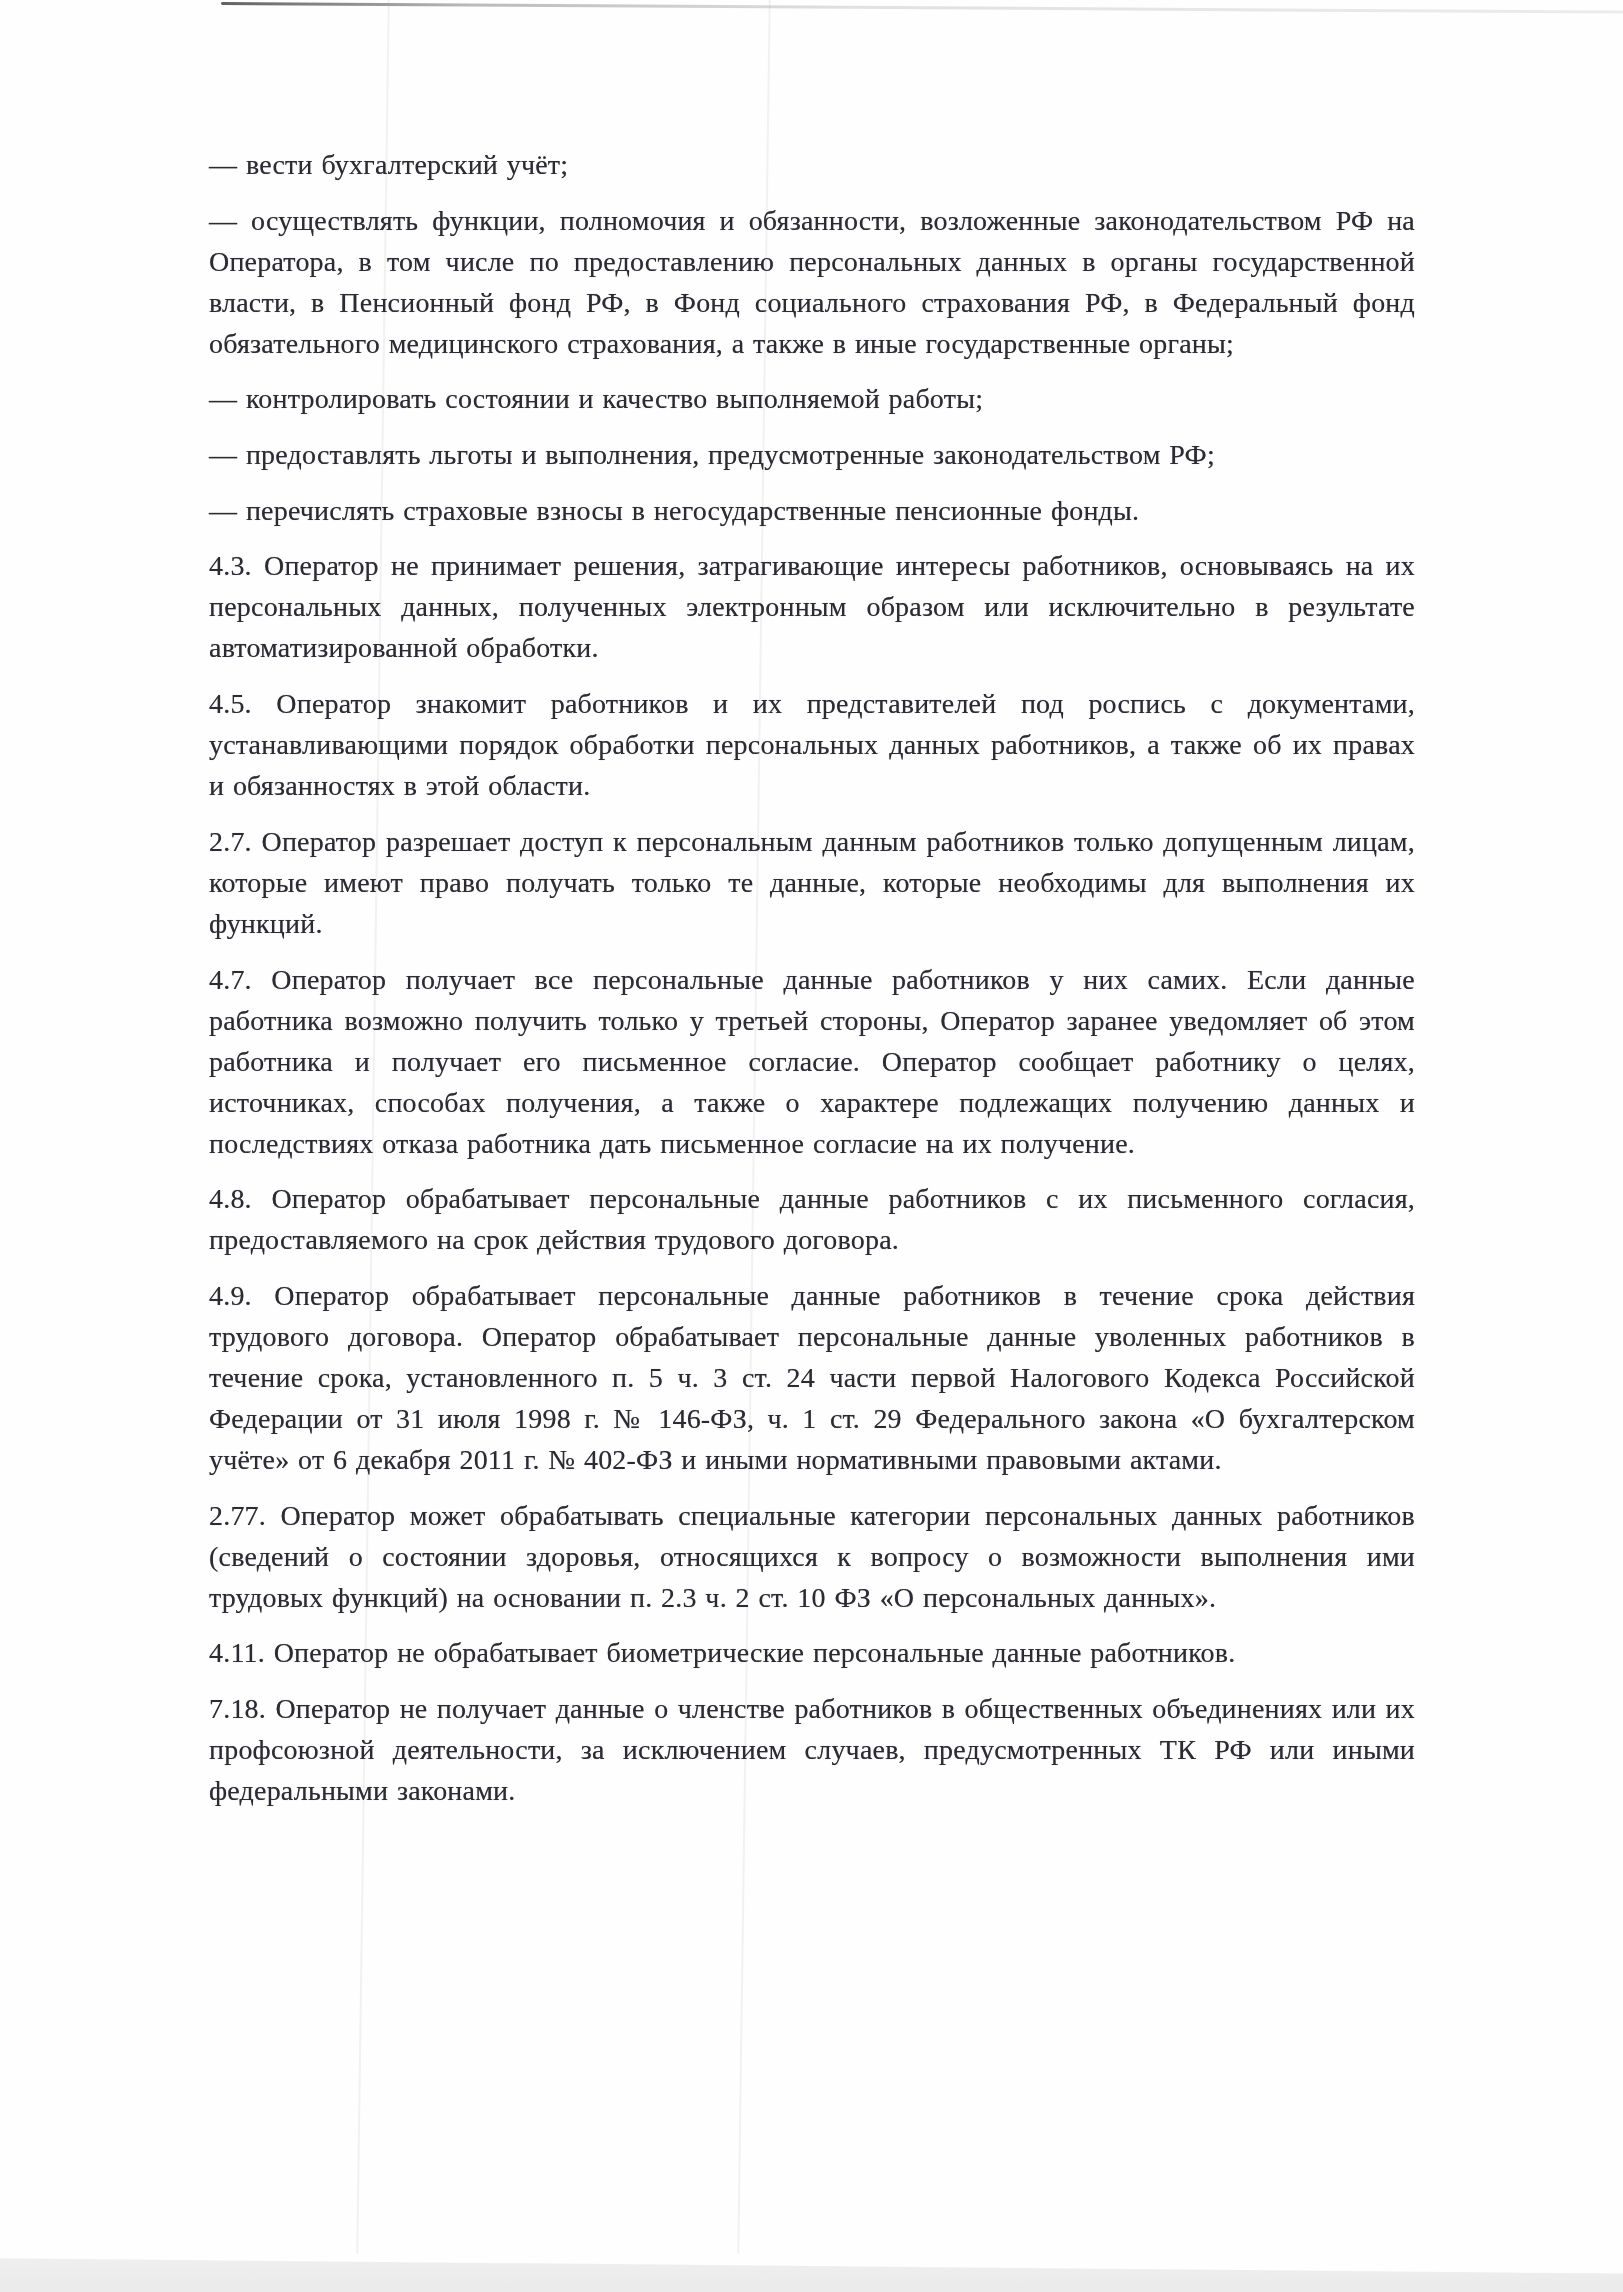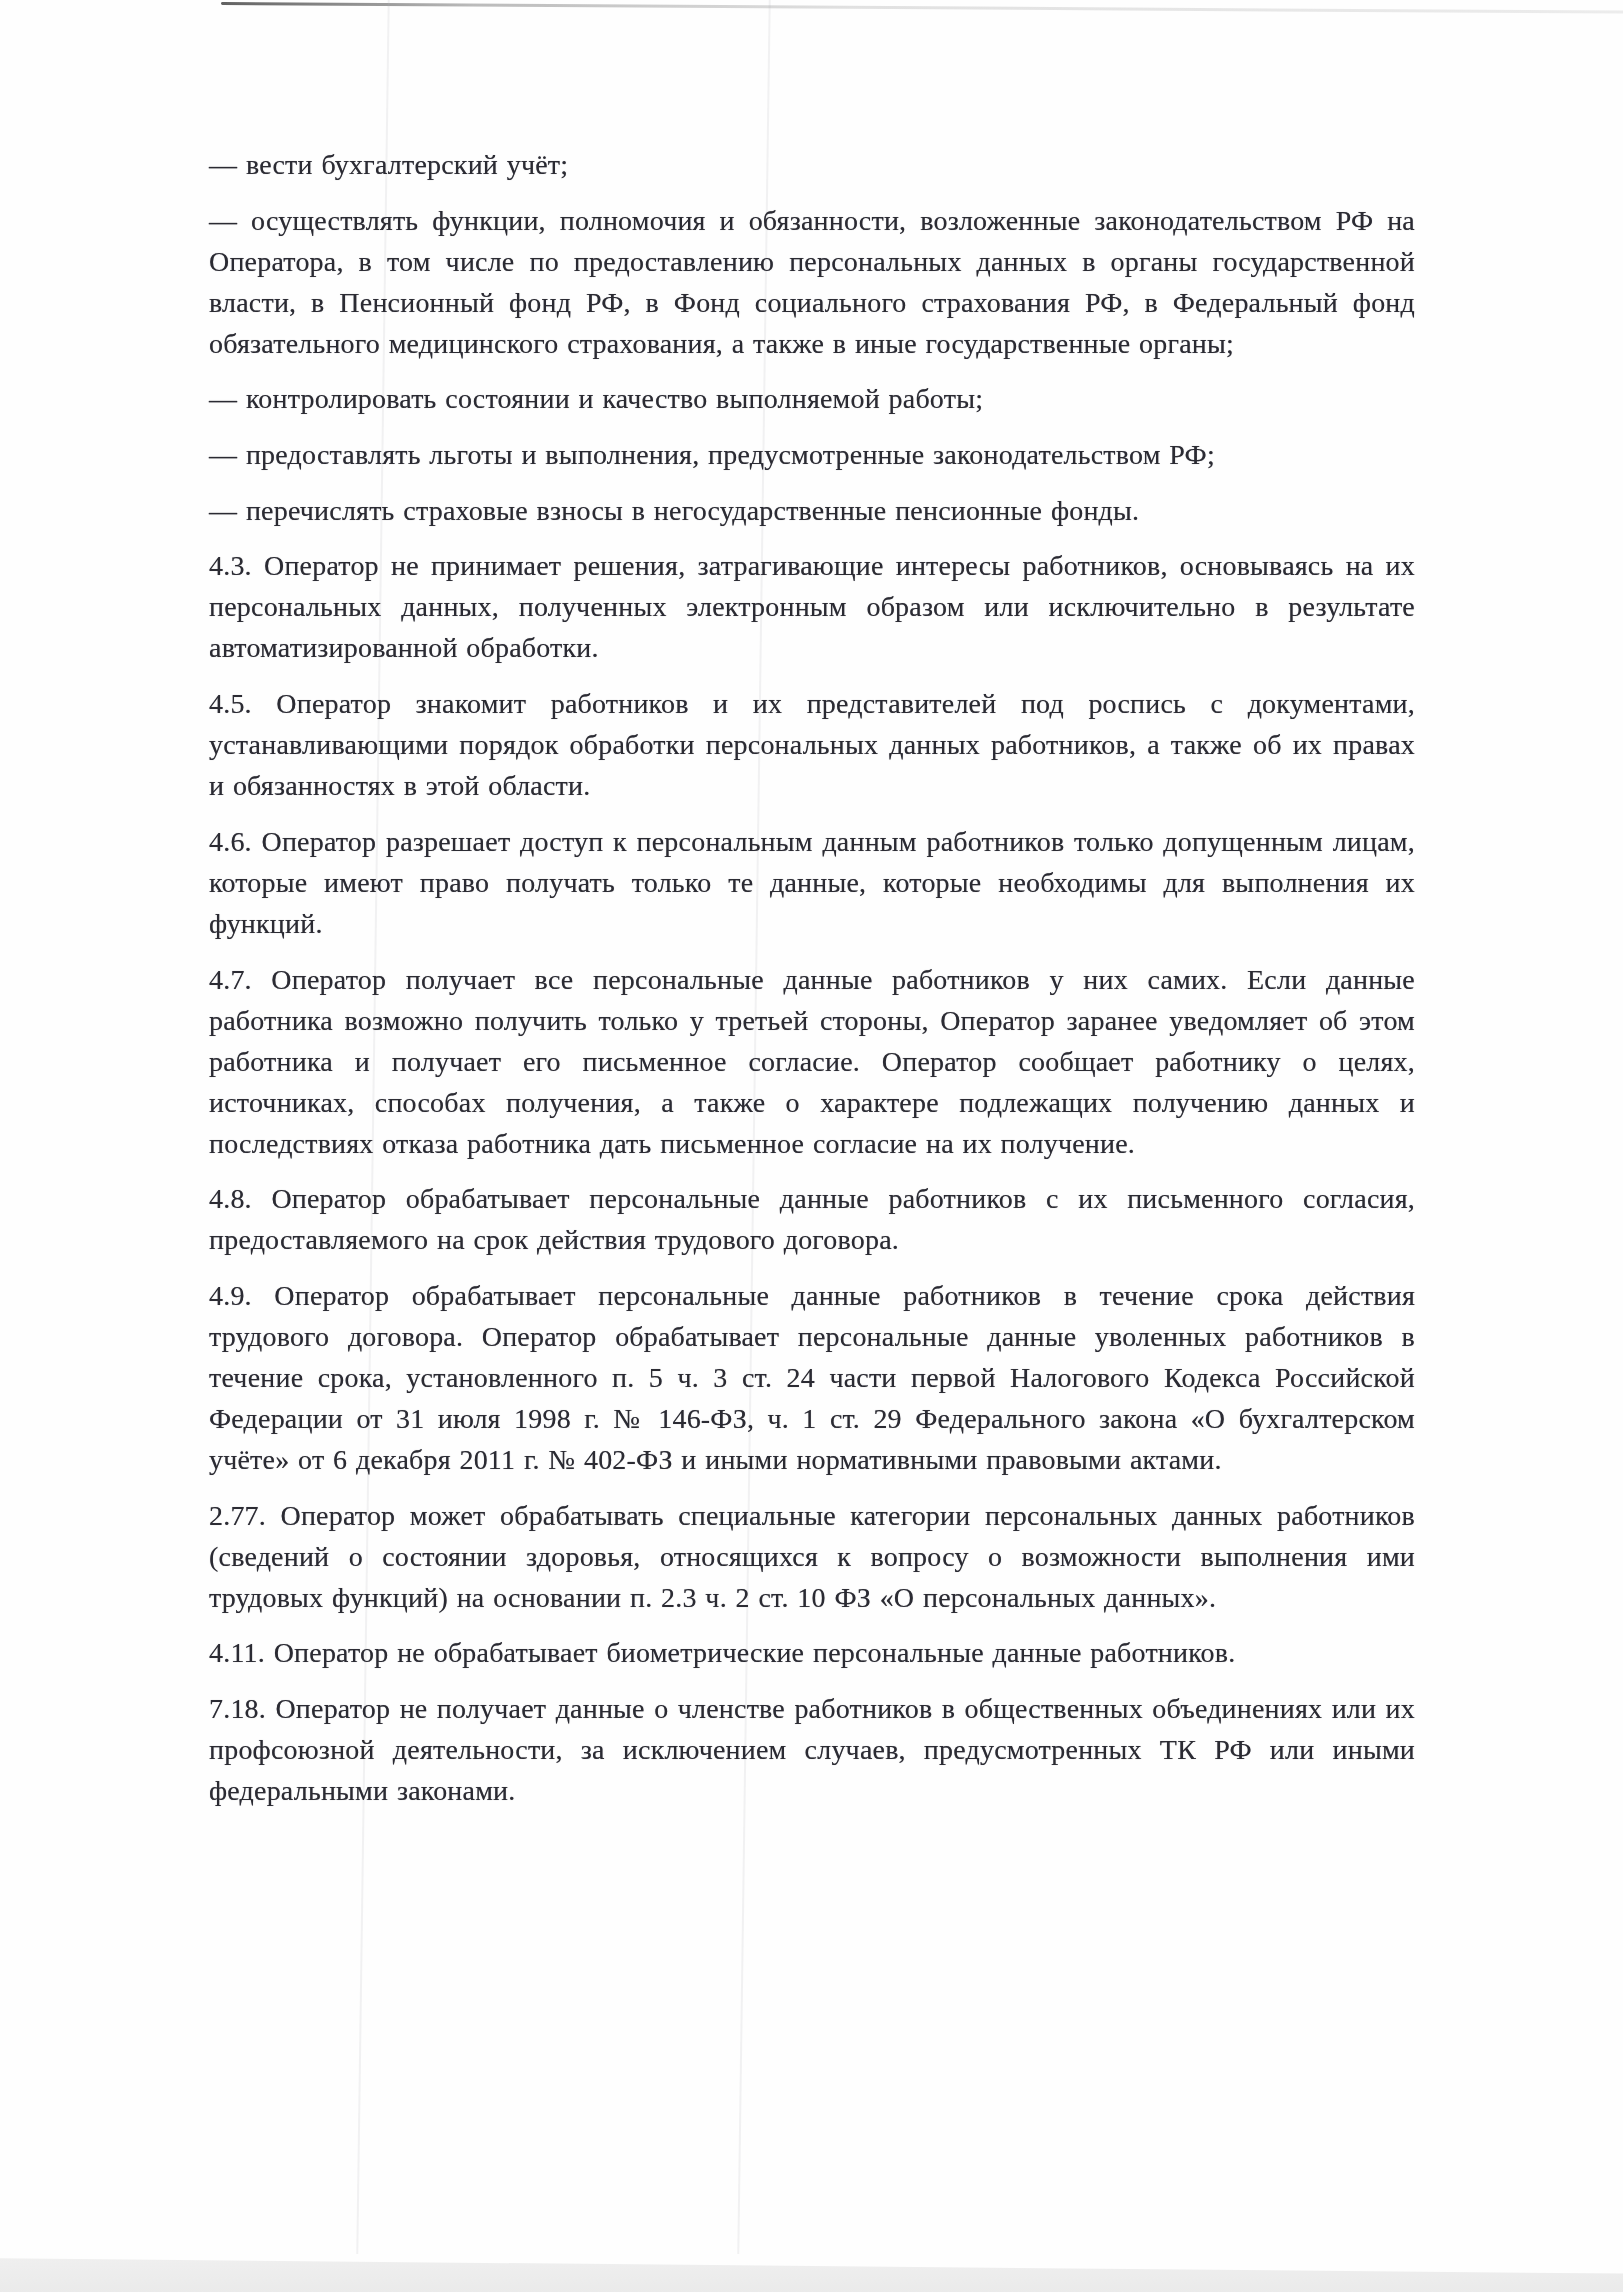--- a/index.html
+++ b/index.html
@@ -81,21 +81,21 @@
   <div class="scan-fold-line fold-right"></div>
 
   <div class="content">
     <p>— вести бухгалтерский учёт;</p>
     <p>— осуществлять функции, полномочия и обязанности, возложенные законодательством РФ на Оператора, в том числе по предоставлению персональных данных в органы государственной власти, в Пенсионный фонд РФ, в Фонд социального страхования РФ, в Федеральный фонд обязательного медицинского страхования, а также в иные государственные органы;</p>
     <p>— контролировать состоянии и качество выполняемой работы;</p>
     <p>— предоставлять льготы и выполнения, предусмотренные законодательством РФ;</p>
     <p>— перечислять страховые взносы в негосударственные пенсионные фонды.</p>
     <p>4.3. Оператор не принимает решения, затрагивающие интересы работников, основываясь на их персональных данных, полученных электронным образом или исключительно в результате автоматизированной обработки.</p>
     <p>4.5. Оператор знакомит работников и их представителей под роспись с документами, устанавливающими порядок обработки персональных данных работников, а также об их правах и обязанностях в этой области.</p>
-    <p>4.6. Оператор разрешает доступ к персональным данным работников только допущенным лицам, которые имеют право получать только те данные, которые необходимы для выполнения их функций.</p>
+    <p>2.7. Оператор разрешает доступ к персональным данным работников только допущенным лицам, которые имеют право получать только те данные, которые необходимы для выполнения их функций.</p>
     <p>4.7. Оператор получает все персональные данные работников у них самих. Если данные работника возможно получить только у третьей стороны, Оператор заранее уведомляет об этом работника и получает его письменное согласие. Оператор сообщает работнику о целях, источниках, способах получения, а также о характере подлежащих получению данных и последствиях отказа работника дать письменное согласие на их получение.</p>
     <p>4.8. Оператор обрабатывает персональные данные работников с их письменного согласия, предоставляемого на срок действия трудового договора.</p>
     <p>4.9. Оператор обрабатывает персональные данные работников в течение срока действия трудового договора. Оператор обрабатывает персональные данные уволенных работников в течение срока, установленного п. 5 ч. 3 ст. 24 части первой Налогового Кодекса Российской Федерации от 31 июля 1998 г. № 146-ФЗ, ч. 1 ст. 29 Федерального закона «О бухгалтерском учёте» от 6 декабря 2011 г. № 402-ФЗ и иными нормативными правовыми актами.</p>
     <p>2.77. Оператор может обрабатывать специальные категории персональных данных работников (сведений о состоянии здоровья, относящихся к вопросу о возможности выполнения ими трудовых функций) на основании п. 2.3 ч. 2 ст. 10 ФЗ «О персональных данных».</p>
     <p>4.11. Оператор не обрабатывает биометрические персональные данные работников.</p>
     <p>7.18. Оператор не получает данные о членстве работников в общественных объединениях или их профсоюзной деятельности, за исключением случаев, предусмотренных ТК РФ или иными федеральными законами.</p>
   </div>
 
   <div class="scan-bottom-shadow"></div>
 

